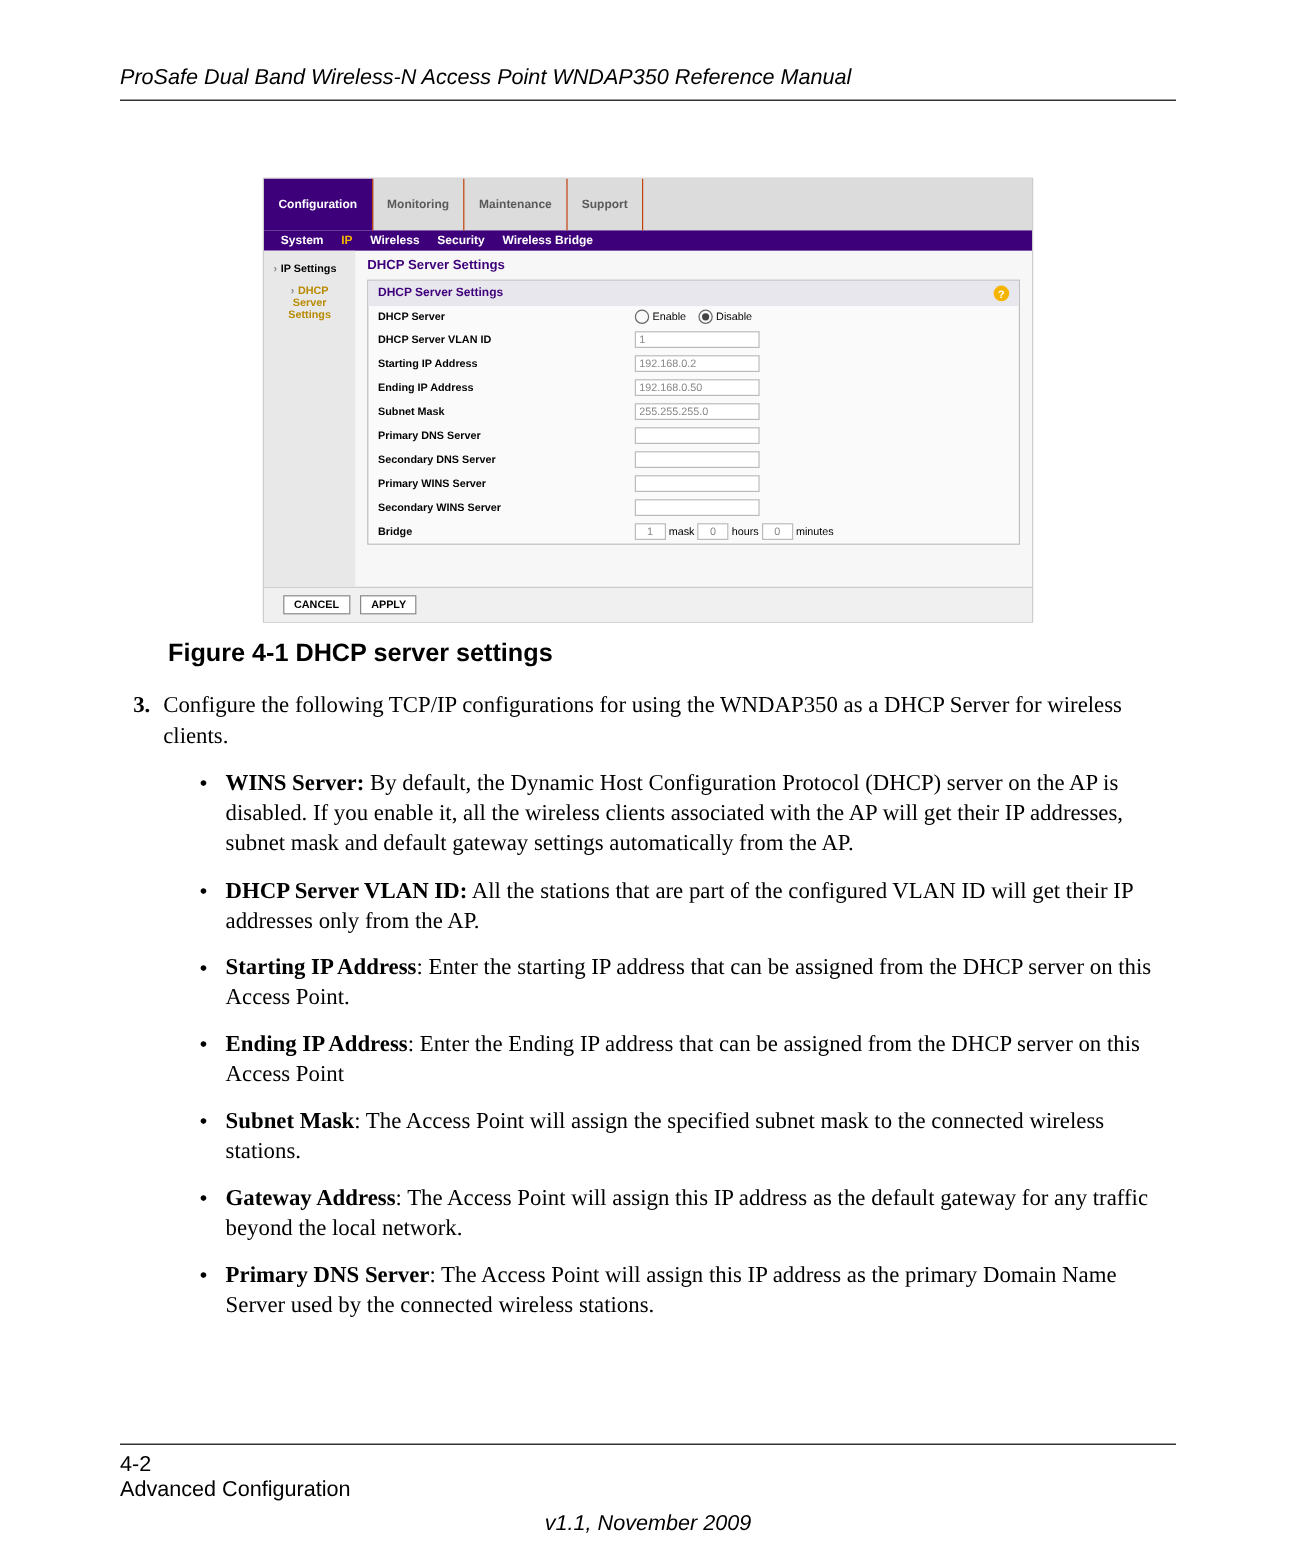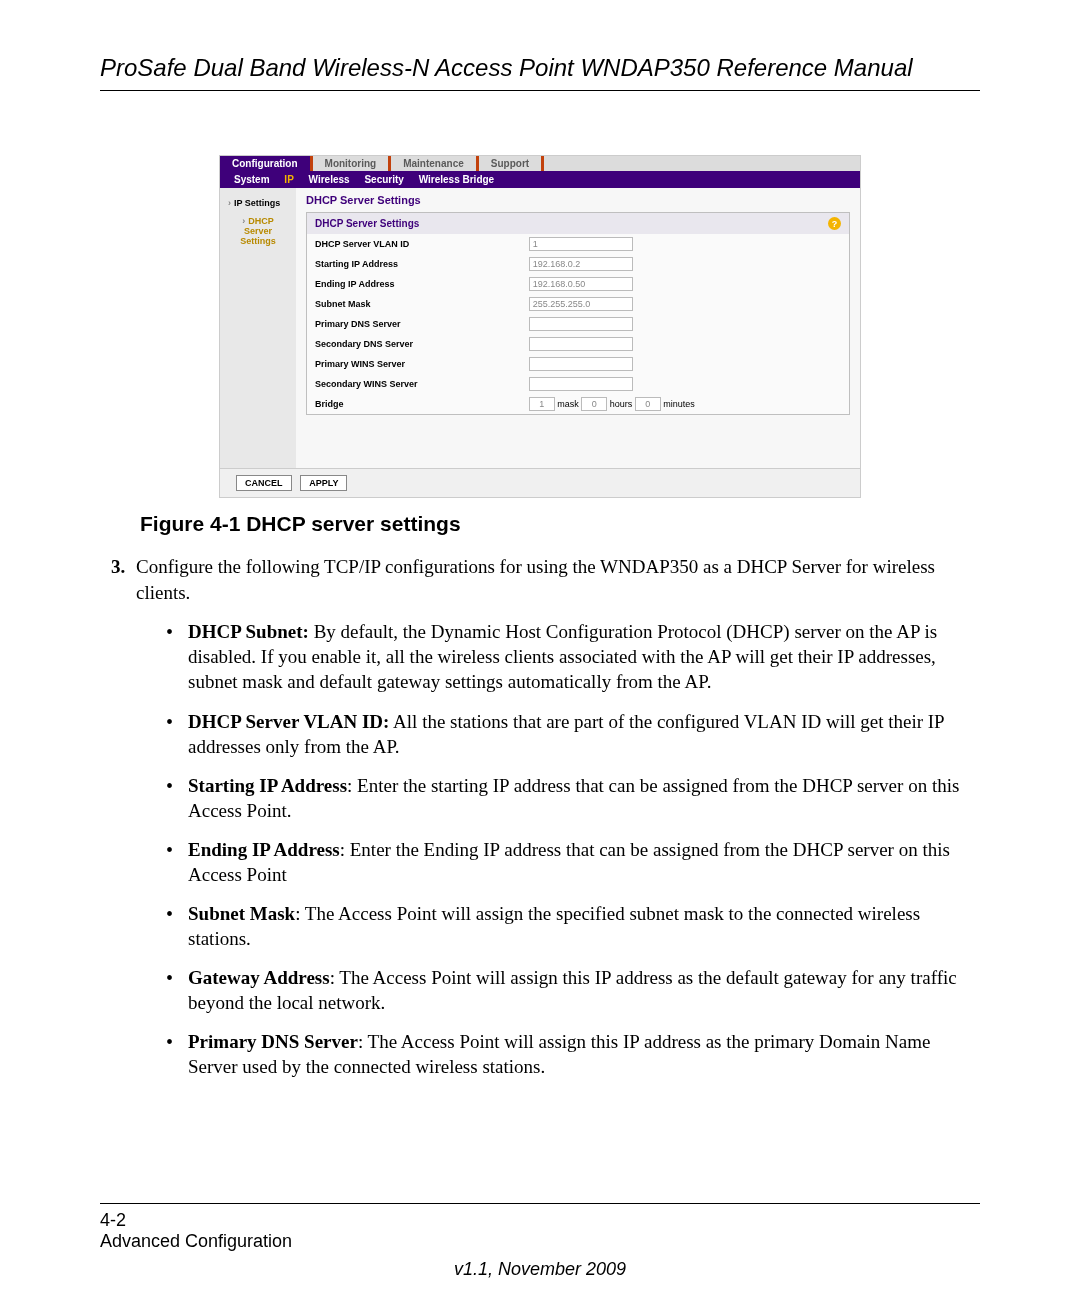--- a/index.html
+++ b/index.html
@@ -13,44 +13,44 @@
     width: 1080px;
     height: 1296px;
     margin: 0 auto;
     position: relative;
     box-sizing: border-box;
     padding: 54px 100px 40px 100px;
   }
   .running-header {
     font-style: italic;
     font-family: Arial, sans-serif;
-    font-size: 24px;
+    font-size: 18px;
     padding-bottom: 8px;
     border-bottom: 1px solid #000;
     margin-bottom: 64px;
   }
 
   
   .shot {
     font-family: Verdana, Arial, sans-serif;
     font-size: 10px;
     width: 640px;
     margin: 0 auto 14px auto;
     border: 1px solid #ccc;
   }
   .tabbar {
     display: flex;
     background: #dcdcdc;
   }
   .tabbar .tab {
-    padding: 2px 12px;
+    padding: 16px 12px;
     font-weight: bold;
     color: #5a5a5a;
     font-size: 10px;
-    border-right: 3px solid #c2410c;
+    border-right: 1px solid #c2410c;
   }
   .tabbar .tab.active {
     background: #3e007a;
     color: #fff;
   }
   .subbar {
     background: #3e007a;
     color: #fff;
     padding: 3px 8px;
     font-weight: bold;
@@ -213,20 +213,28 @@
       </div>
       <div class="content">
         <h4>DHCP Server Settings</h4>
         <div class="panel">
           <div class="panel-h">
             <span>DHCP Server Settings</span>
             <span class="help">?</span>
           </div>
           <table>
             <tbody>
+                <tr>
+              <td>DHCP Server</td>
+              <td class="val">
+                <span class="radio"></span><span>Enable</span>
+                &nbsp;&nbsp;
+                <span class="radio on"></span><span>Disable</span>
+              </td>
+            </tr>
             <tr>
                   <td>DHCP Server VLAN ID</td>
                   <td class="val"><input type="text" value="1" style=""></td>
                 </tr>
             <tr>
                   <td>Starting IP Address</td>
                   <td class="val"><input type="text" value="192.168.0.2" style=""></td>
                 </tr>
             <tr>
                   <td>Ending IP Address</td>
@@ -273,21 +281,21 @@
       <span class="btn">APPLY</span>
     </div>
   </div>
 
   <div class="caption">Figure 4-1  DHCP server settings</div>
 
   <ol class="main" start="3">
     <li>
       <span>Configure the following TCP/IP configurations for using the WNDAP350 as a DHCP Server for wireless clients.</span>
       <ul class="sub">
-        <li><span class="b">DHCP Subnet:</span><span> By default, the Dynamic Host Configuration Protocol (DHCP) server on the AP is disabled. If you enable it, all the wireless clients associated with the AP will get their IP addresses, subnet mask and default gateway settings automatically from the AP.</span></li>
+        <li><span class="b">WINS Server:</span><span> By default, the Dynamic Host Configuration Protocol (DHCP) server on the AP is disabled. If you enable it, all the wireless clients associated with the AP will get their IP addresses, subnet mask and default gateway settings automatically from the AP.</span></li>
         <li><span class="b">DHCP Server VLAN ID:</span><span> All the stations that are part of the configured VLAN ID will get their IP addresses only from the AP.</span></li>
         <li><span class="b">Starting IP Address</span><span>: Enter the starting IP address that can be assigned from the DHCP server on this Access Point.</span></li>
         <li><span class="b">Ending IP Address</span><span>: Enter the Ending IP address that can be assigned from the DHCP server on this Access Point</span></li>
         <li><span class="b">Subnet Mask</span><span>: The Access Point will assign the specified subnet mask to the connected wireless stations.</span></li>
         <li><span class="b">Gateway Address</span><span>: The Access Point will assign this IP address as the default gateway for any traffic beyond the local network.</span></li>
         <li><span class="b">Primary DNS Server</span><span>: The Access Point will assign this IP address as the primary Domain Name Server used by the connected wireless stations.</span></li>
       </ul>
     </li>
   </ol>
 

